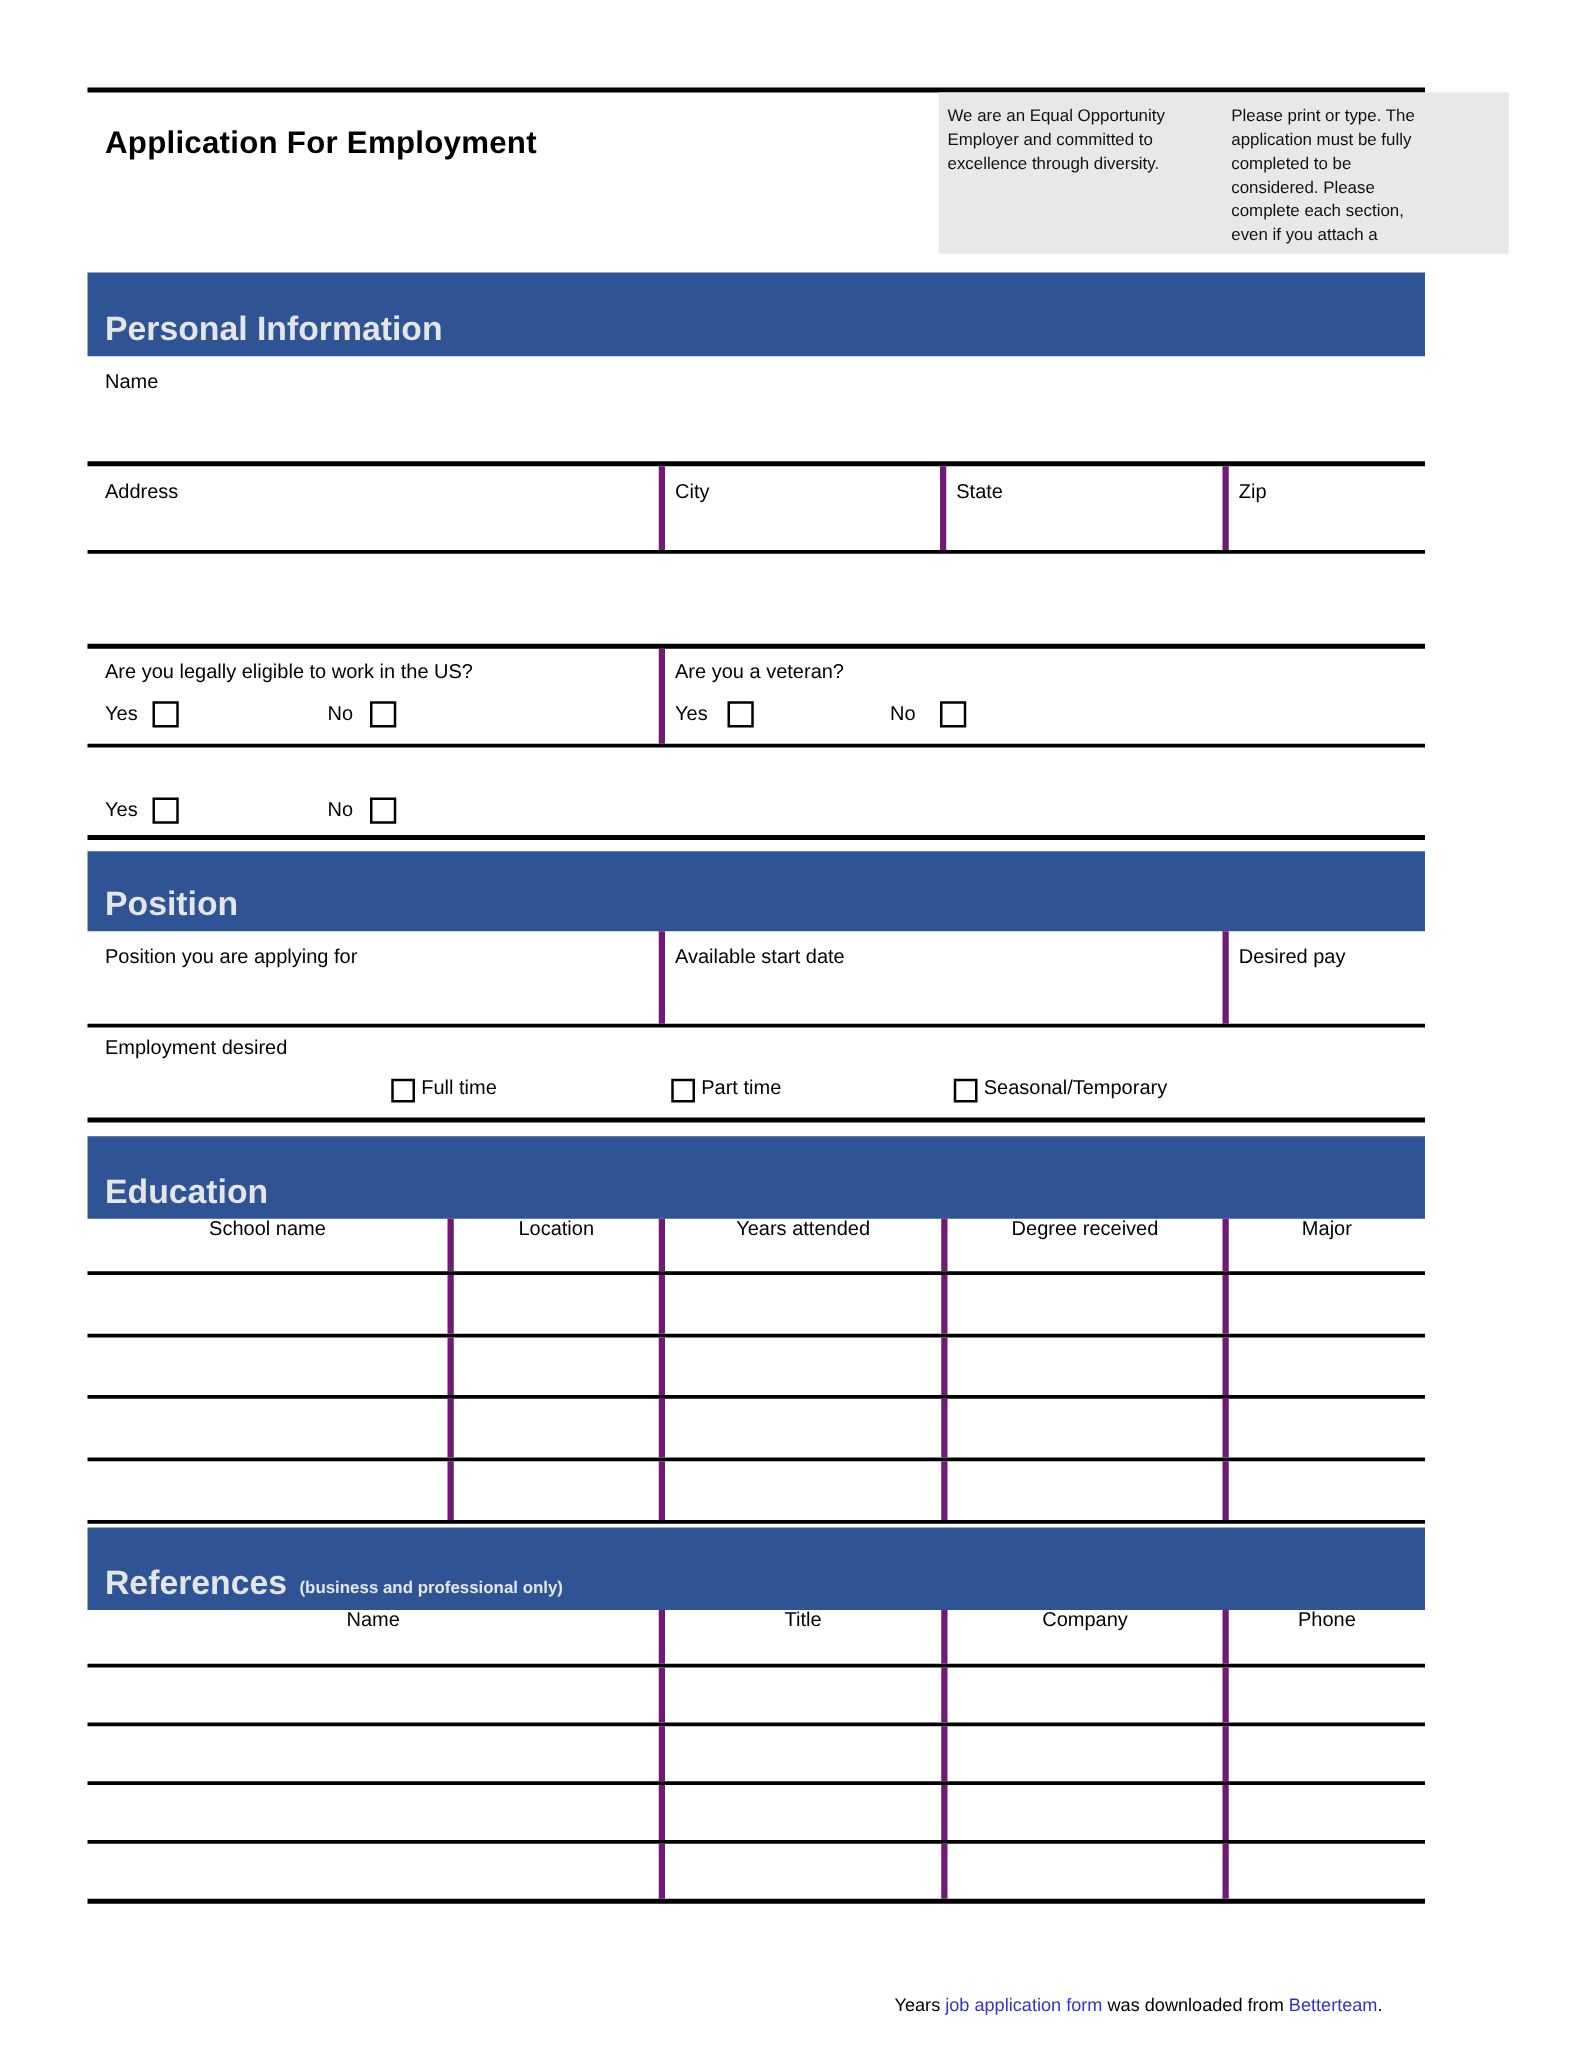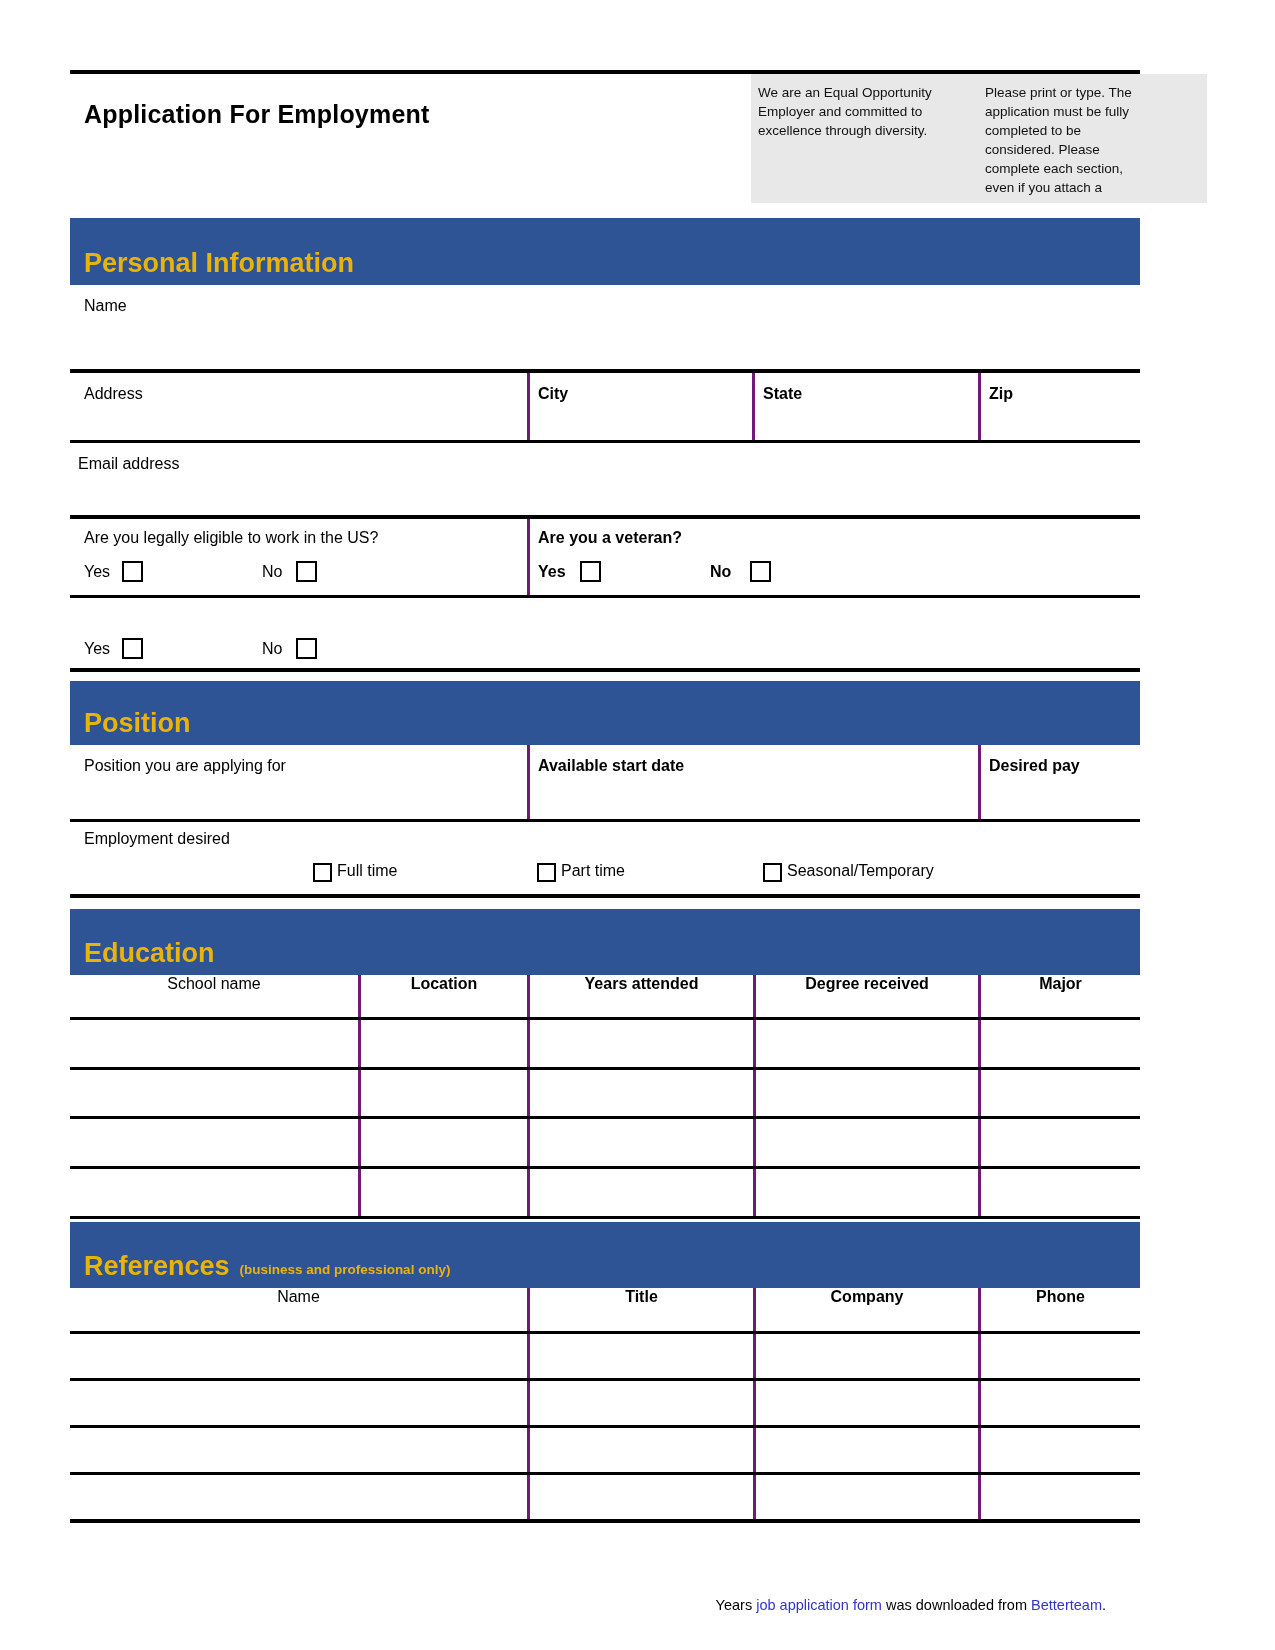--- a/index.html
+++ b/index.html
@@ -12,29 +12,29 @@
 
   
   .header-area { position:relative; height:144px; }
   .doc-title { position:absolute; left:14px; top:26px; font-size:25px; font-weight:bold; letter-spacing:.2px; }
   .notice-box { position:absolute; left:681px; top:0; width:456px; height:129px; background:#e8e8e8; overflow:hidden; }
   .notice-col { position:absolute; top:9px; font-size:13.5px; line-height:19px; color:#111; }
   .notice-col.c1 { left:7px;  width:175px; }
   .notice-col.c2 { left:234px; width:150px; }
 
   
-  .bar { background:#2F5496; color:#eab308; display:flex; align-items:flex-end;
+  .bar { background:#2F5496; color:#e5e5e5; display:flex; align-items:flex-end;
          padding:0 0 8px 14px; box-sizing:border-box; font-weight:bold; }
   .bar .h { font-size:27px; line-height:27px; }
   .bar .h-note { font-size:13.5px; line-height:16px; margin-left:10px; padding-bottom:2px; }
 
   
   .row { position:relative; box-sizing:border-box; display:flex; }
   .cell { box-sizing:border-box; height:100%; position:relative; }
-  .cell + .cell { border-left:3px solid #701a75;font-weight:bold; }
+  .cell + .cell { border-left:5px solid #701a75; }
   .lbl { position:absolute; left:14px; top:12px; font-size:16px; }
   .lbl.tight { left:8px; }
 
   .bb3 { border-bottom:3px solid #000; }
   .bb4 { border-bottom:4px solid #000; }
 
   .r-pibar  { height:67px; }
   .r-name   { height:88px; }
   .r-addr   { height:70px; }
   .r-phone  { height:76px; }
@@ -104,23 +104,20 @@
     </div>
     <div class="cell w226">
       <span class="lbl tight">State</span>
     </div>
     <div class="cell w162">
       <span class="lbl tight">Zip</span>
     </div>
   </div>
 
   <div class="row r-phone bb4">
-    <div class="cell w613">
-      <span class="lbl tight">Email address</span>
-    </div>
   </div>
 
   <div class="row r-elig bb3">
     <div class="cell w457">
       <span class="q">Are you legally eligible to work in the US?</span>
       <span class="yn" style="left:14px; top:44px">Yes</span>
       <span class="cb" style="left:52px; top:42px"></span>
       <span class="yn" style="left:192px; top:44px">No</span>
       <span class="cb" style="left:226px; top:42px"></span>
     </div>

